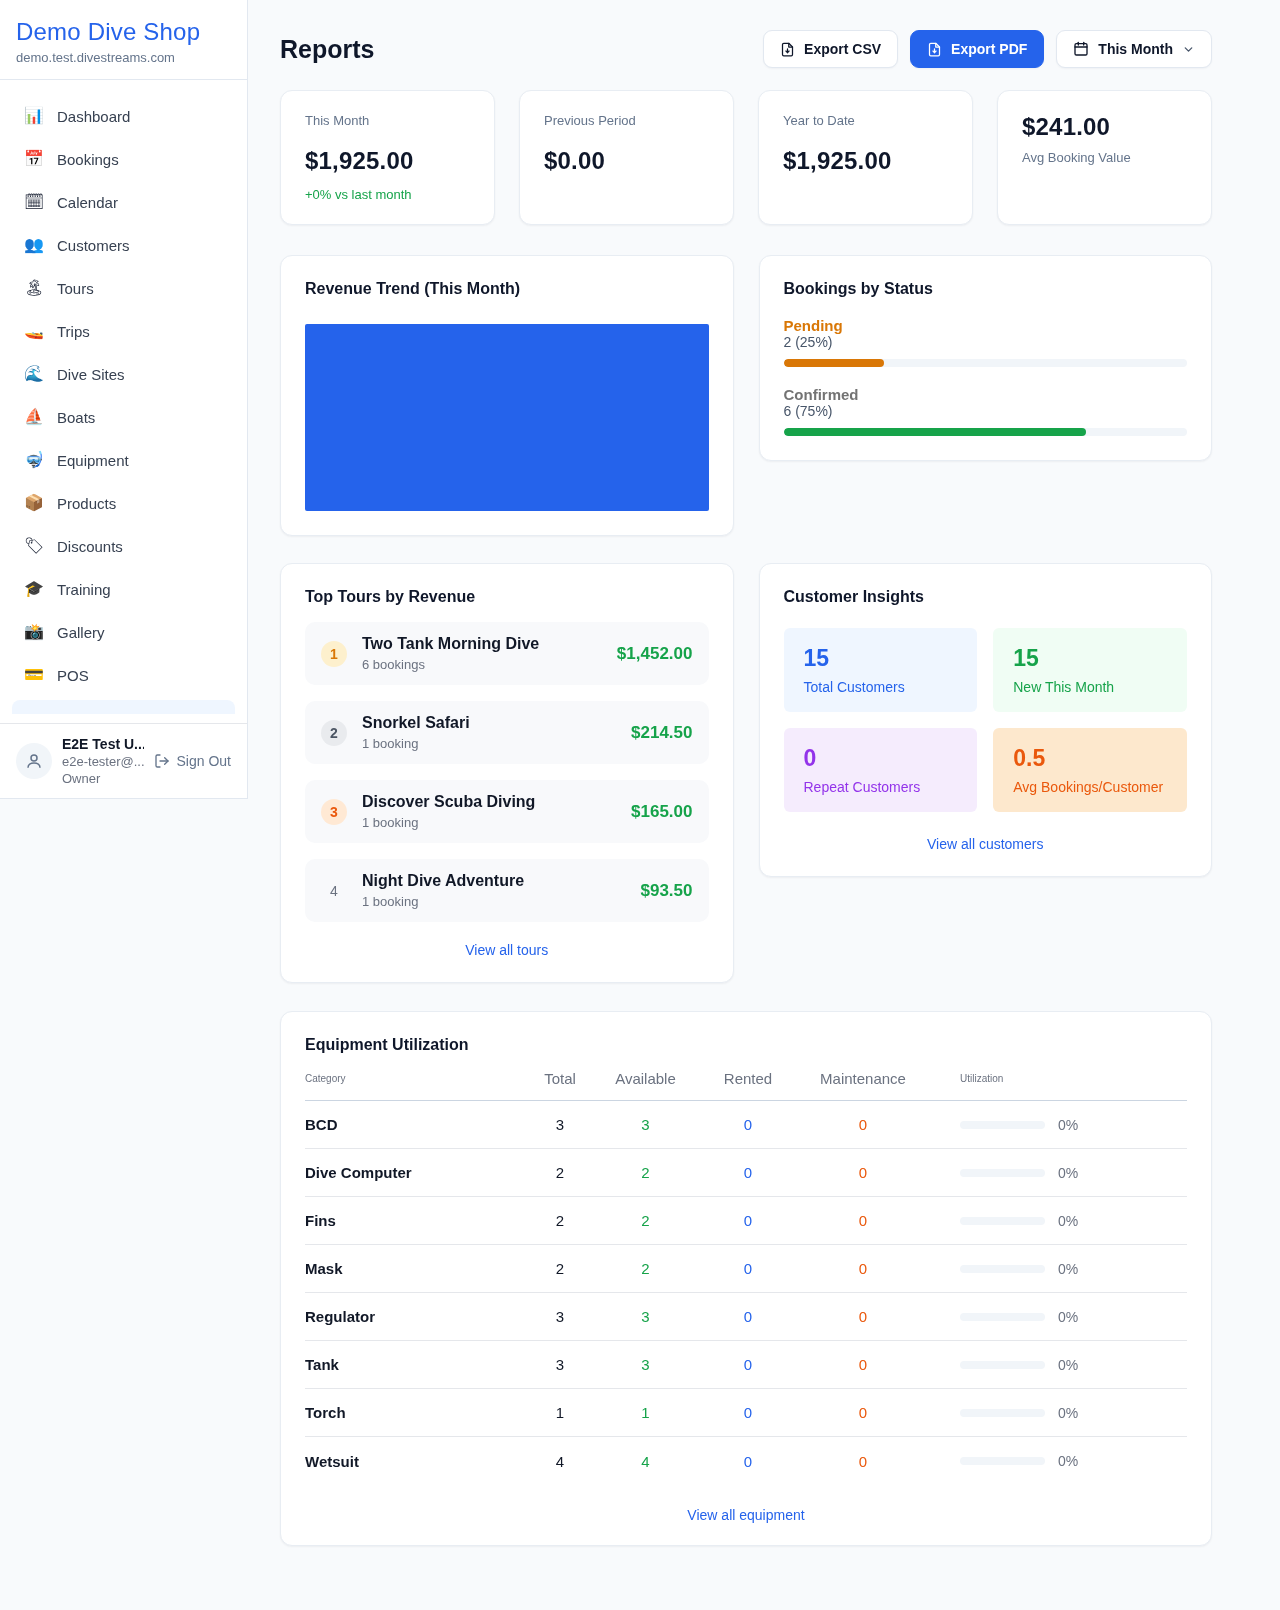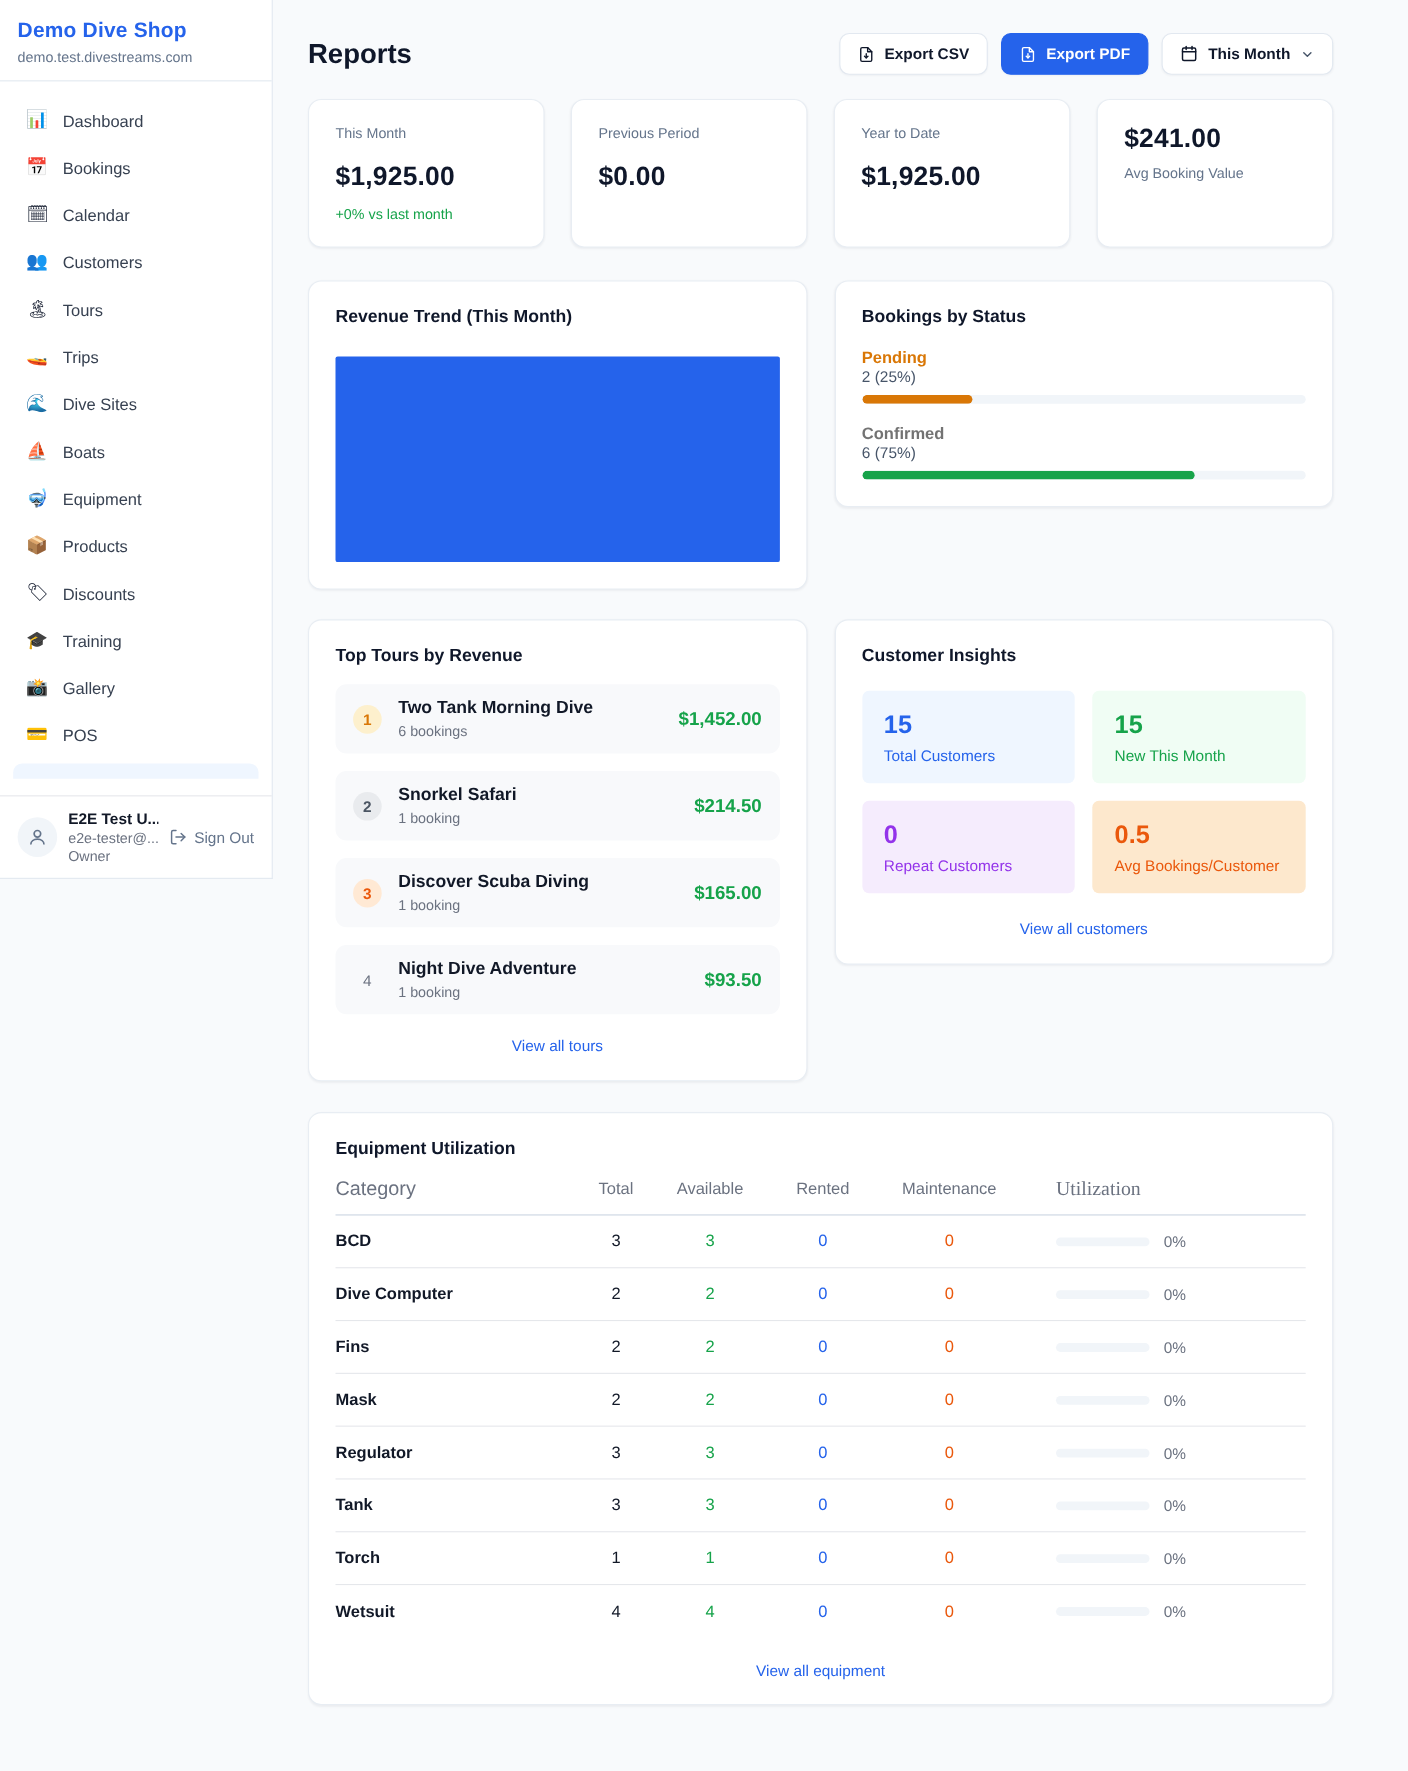--- a/index.html
+++ b/index.html
@@ -5,21 +5,21 @@
   * { box-sizing: border-box; margin: 0; padding: 0; }
   html,body { width:1280px; height:1610px; }
   body { font-family: "Liberation Sans", sans-serif; background:#f8fafc; color:#0f172a; }
   .app { position:relative; width:1280px; height:1610px; overflow:hidden; }
 
   
   .sidebar { position:absolute; left:0; top:0; width:248px; height:799px;
     background:#fff; border-right:1px solid #e2e8f0; border-bottom:1px solid #e2e8f0;
     display:flex; flex-direction:column; }
   .sb-head { padding:18px 16px 14px; border-bottom:1px solid #e2e8f0; }
-  .sb-title { color:#2563eb; font-size:19px; font-weight:bold; letter-spacing:.2px; }
+  .sb-title { color:#2563eb; font-size:24px; font-weight:normal; letter-spacing:.2px; }
   .sb-domain { color:#64748b; font-size:13px; margin-top:4px; }
   .sb-nav { flex:1; padding:18px 12px 0; overflow:hidden; }
   .nav-item { display:flex; align-items:center; gap:13px; padding:8px 12px; margin-bottom:7px;
     border-radius:8px; cursor:pointer; }
   .nav-icon { width:20px; font-size:16px; line-height:20px; text-align:center; flex:0 0 20px; }
   .nav-label { font-size:15px; color:#374151; }
   .nav-active-sliver { height:14px; background:#eff6ff; border-radius:8px 8px 0 0; margin:0 0 0 0; }
   .sb-user { border-top:1px solid #e5e7eb; padding:12px 16px; display:flex; align-items:center; gap:10px; }
   .avatar { width:36px; height:36px; border-radius:50%; background:#f1f5f9; flex:0 0 36px;
     display:flex; align-items:center; justify-content:center; color:#64748b; }
@@ -88,28 +88,28 @@
   .tile-value { font-size:23px; font-weight:bold; }
   .tile-label { font-size:14px; margin-top:7px; }
   .tile.blue { background:#eff6ff; } .tile.blue .tile-value,.tile.blue .tile-label { color:#2563eb; }
   .tile.green { background:#f0fdf4; } .tile.green .tile-value,.tile.green .tile-label { color:#16a34a; }
   .tile.purple { background:#f5ecfd; } .tile.purple .tile-value,.tile.purple .tile-label { color:#9333ea; }
   .tile.orange { background:#fde8cd; } .tile.orange .tile-value,.tile.orange .tile-label { color:#ea580c; }
 
   .equip-card { margin-top:28px; padding:24px 24px 22px; }
   .eq-grid { display:grid; grid-template-columns:222px 66px 105px 100px 130px 1fr; align-items:center; }
   .eq-header { margin-top:16px; padding-bottom:13px; border-bottom:1px solid #cbd5e1; }
-  .eq-header .eq-cell { font-size:18px; color:#6b7280; }
+  .eq-header .eq-cell { font-size:10px; color:#6b7280; }
   .eq-row { height:48px; border-bottom:1px solid #e5e7eb; }
   .eq-row:last-of-type { border-bottom:none; }
   .eq-cell.num { text-align:center; font-size:15px; }
   .eq-cell.cat { font-size:15px; font-weight:bold; color:#111827; }
   .c-total { color:#111827; } .c-avail { color:#16a34a; } .c-rent { color:#2563eb; } .c-maint { color:#ea580c; }
   .eq-cell.util { padding-left:32px; display:flex; align-items:center; gap:13px; }
-  .eq-header .eq-cell.util { display:block;font-family:Liberation Serif, serif; }
+  .eq-header .eq-cell.util { display:block; }
   .util-track { width:85px; height:8px; background:#f1f5f9; border-radius:999px; }
   .util-pct { font-size:14px; color:#6b7280; }
 
   .icon-svg { display:block; }
 </style>
 </head>
 <body>
 
 <div class="app">
 

